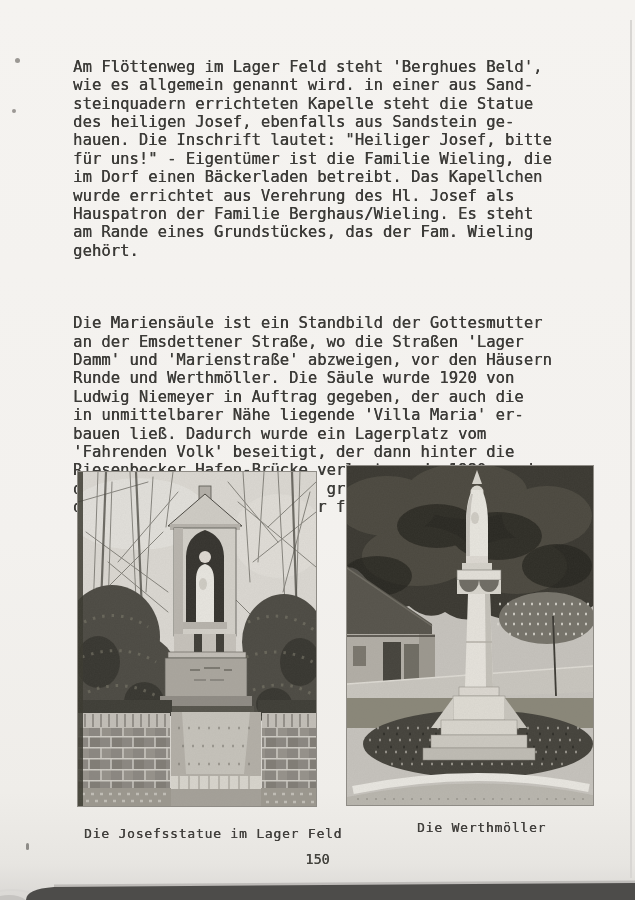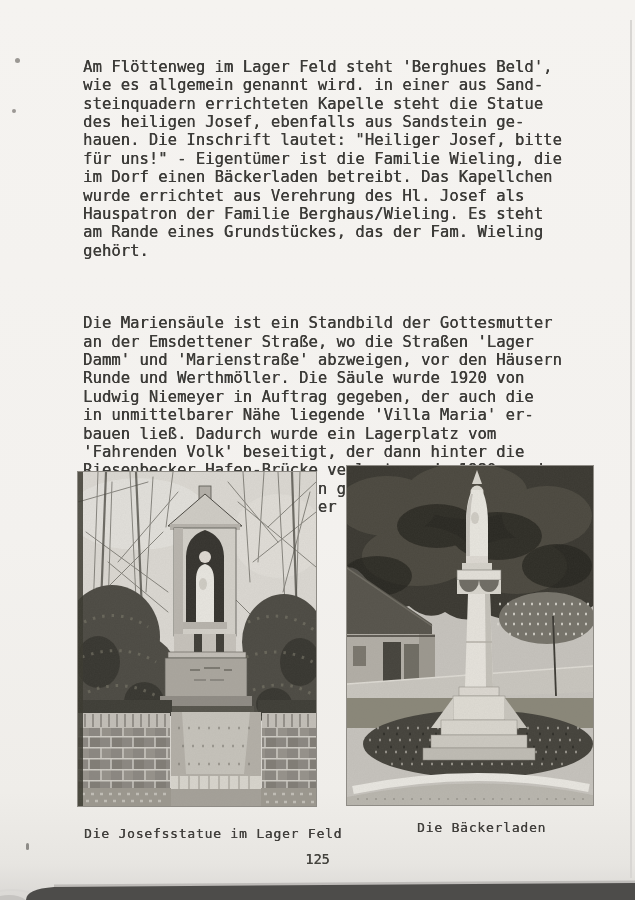--- a/index.html
+++ b/index.html
@@ -6,21 +6,20 @@
   body{
     width:635px;height:900px;position:relative;overflow:hidden;
     background:linear-gradient(180deg,#f5f3f0 0%,#f3f1ee 60%,#efede9 88%,#e7e5e1 96%,#d9d7d4 100%);
     font-family:"DejaVu Sans Mono","Liberation Mono",monospace;
     color:#3c3b38;
   }
   .text-block{
     position:absolute;left:73px;top:21px;width:505px;
     font-size:15.6px;line-height:18.4px;white-space:pre;
     text-shadow:0.35px 0 0 currentColor;
-    margin-left:10px;
   }
   .para{margin:0;}
   .para + .para{margin-top:17px;}
   figure.photo{position:absolute;margin:0;padding:0;outline:1px solid #8f8c86;background:#d8d5cf;}
   .photo-left{left:78px;top:472px;width:238px;height:334px;}
   .photo-right{left:347px;top:466px;width:246px;height:339px;}
   .photo svg{display:block;}
   .caption{
     position:absolute;font-size:13px;letter-spacing:.06em;color:#413f3c;
     text-shadow:0.3px 0 0 currentColor;white-space:pre;
@@ -274,23 +273,23 @@
       <path d="M6,324 Q128,299 242,322" stroke="#e9e7e1" stroke-width="8" fill="none"></path>
       <path d="M0,339 L0,331 Q128,305 246,329 L246,339 Z" fill="#b9b6ae"></path>
       <g stroke="#97948b" stroke-width="2.2" stroke-dasharray="2 7" opacity=".7" fill="none">
         <path d="M10,333 H240"></path>
       </g>
       <rect width="246" height="339" filter="url(#grainB)" opacity=".16"></rect>
     </svg>
   </figure>
 
   <div class="caption caption-left">Die Josefsstatue im Lager Feld</div>
-  <div class="caption caption-right">Die Bäckerladen</div>
-
-  <div class="page-number">125</div>
+  <div class="caption caption-right">Die Werthmöller</div>
+
+  <div class="page-number">150</div>
 
   <span class="speck speck1"></span>
   <span class="speck speck2"></span>
   <span class="speck speck3"></span>
   <div class="edge-line"></div>
 
   <svg class="scan-bottom" viewBox="0 0 635 26" preserveAspectRatio="none">
     <path d="M0,22 Q16,19 26,26 L0,26 Z" fill="#c6c4c1"></path>
     <path d="M0,17 Q20,14 32,20" stroke="#d9d7d4" stroke-width="2" fill="none"></path>
     <path d="M54,13 L635,9" stroke="#8b8987" stroke-width="5" opacity=".4" fill="none"></path>

